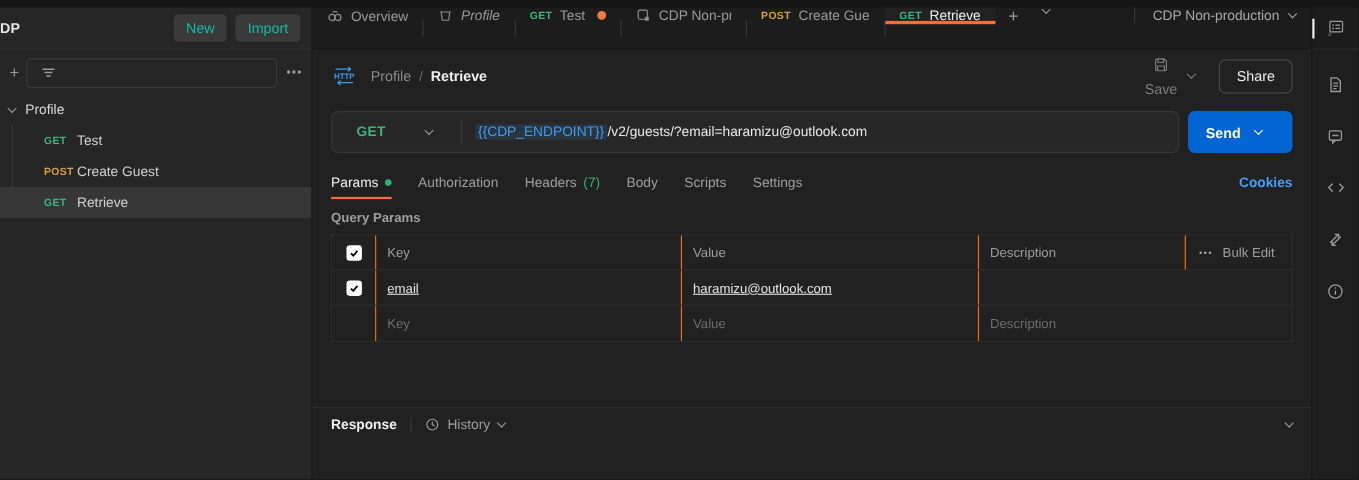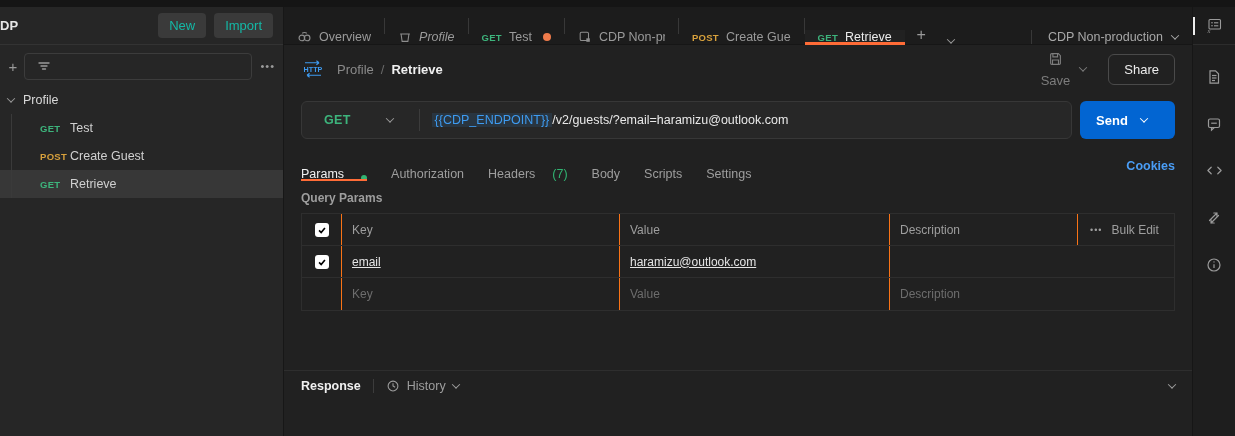--- a/index.html
+++ b/index.html
@@ -28,21 +28,21 @@
   .tree-item.selected { background:#373737; }
   .method { font-size:9.5px; font-weight:700; letter-spacing:.3px; width:30px; flex:none; }
   .m-get { color:#3db47c; }
   .m-post { color:#d8a13c; }
 
   
   .chev { display:inline-block; width:6px; height:6px; border-right:1.4px solid currentColor; border-bottom:1.4px solid currentColor; transform:rotate(45deg) translate(-1px,-1px); }
 
   
   .main { flex:1; display:flex; flex-direction:column; min-width:0; }
-  .tabbar { height:38px; background:#1c1c1c; border-bottom:1px solid #161616; display:flex; align-items:flex-end; color:#9a9a9a; font-size:12.5px; }
+  .tabbar { height:38px; background:#1c1c1c; border-bottom:1px solid #161616; display:flex; align-items:flex-start; color:#9a9a9a; font-size:12.5px; }
   .tab { display:flex; align-items:center; padding:0 13px; gap:7px; cursor:pointer; position:relative; white-space:nowrap; }
   .tab .ticon { display:flex; color:#8e8e8e; }
   .tab.active { background:#212121; color:#ececec; }
   .tab.active:after { content:""; position:absolute; left:0; right:0; bottom:-1px; height:3px; background:#ff6c37; }
   .tab.truncate .tlabel { max-width:66px; overflow:hidden; }
   .tab-div { width:1px; height:16px; background:#383838; align-self:center; flex:none; }
   .unsaved-dot { width:8px; height:8px; border-radius:50%; background:#ef7b4b; margin-left:4px; }
   .tab-plus { display:flex; align-items:center; padding:0 12px; color:#9a9a9a; font-size:16px; cursor:pointer; }
   .tab-chev { display:flex; align-items:center; padding:0 10px; color:#9a9a9a; cursor:pointer; }
   .env-select { margin-left:auto; display:flex; align-items:center; gap:9px; padding:0 14px 0 16px; border-left:1px solid #383838; color:#a8a8a8; cursor:pointer; white-space:nowrap; }
@@ -69,21 +69,21 @@
   .url-text { margin-left:12px; font-size:12.5px; white-space:nowrap; overflow:hidden; }
   .url-var { color:#3e9bf0; background:rgba(62,155,240,.13); border-radius:3px; padding:2px 3px; }
   .url-path { color:#e8e8e8; }
   .send-btn { width:95px; margin-left:8px; background:#0265d2; border:none; border-radius:6px; display:flex; align-items:stretch; cursor:pointer; padding:16px; flex:none; }
   .send-label { flex:1; display:flex; align-items:center; justify-content:center; color:#fff; font-size:13px; font-weight:700; }
   .send-split { width:1px; background:rgba(0,0,0,.25); margin:7px 0; }
   .send-chev { width:30px; display:flex; align-items:center; justify-content:center; color:#fff; }
 
   
   .reqtabs { margin:12px 17px 0; height:30px; display:flex; align-items:center; font-size:12.5px; color:#9e9e9e; }
-  .rtab { position:relative; height:100%; display:flex; align-items:flex-end; margin-right:24px; cursor:pointer; gap:17px; }
+  .rtab { position:relative; height:100%; display:flex; align-items:center; margin-right:24px; cursor:pointer; gap:6px; }
   .rtab.active { color:#f0f0f0; }
   .rtab.active:after { content:""; position:absolute; left:0; right:0; bottom:0; height:2px; background:#ff6c37; }
   .green { color:#31b372; }
   .params-dot { width:6px; height:6px; border-radius:50%; background:#31b372; }
   .cookies { margin-left:auto; color:#4a9df5; font-weight:700; font-size:12.5px; cursor:pointer; }
 
   
   .qp-label { margin:10px 17px 0; font-size:12px; font-weight:700; color:#9e9e9e; }
   .qp-table { margin:8px 17px 0; border:1px solid #2e2e2e; font-size:12px; }
   .qp-hrow { display:grid; grid-template-columns:40px 278px 270px 188px 1fr; height:32px; border-bottom:1px solid #2e2e2e; color:#9e9e9e; }

